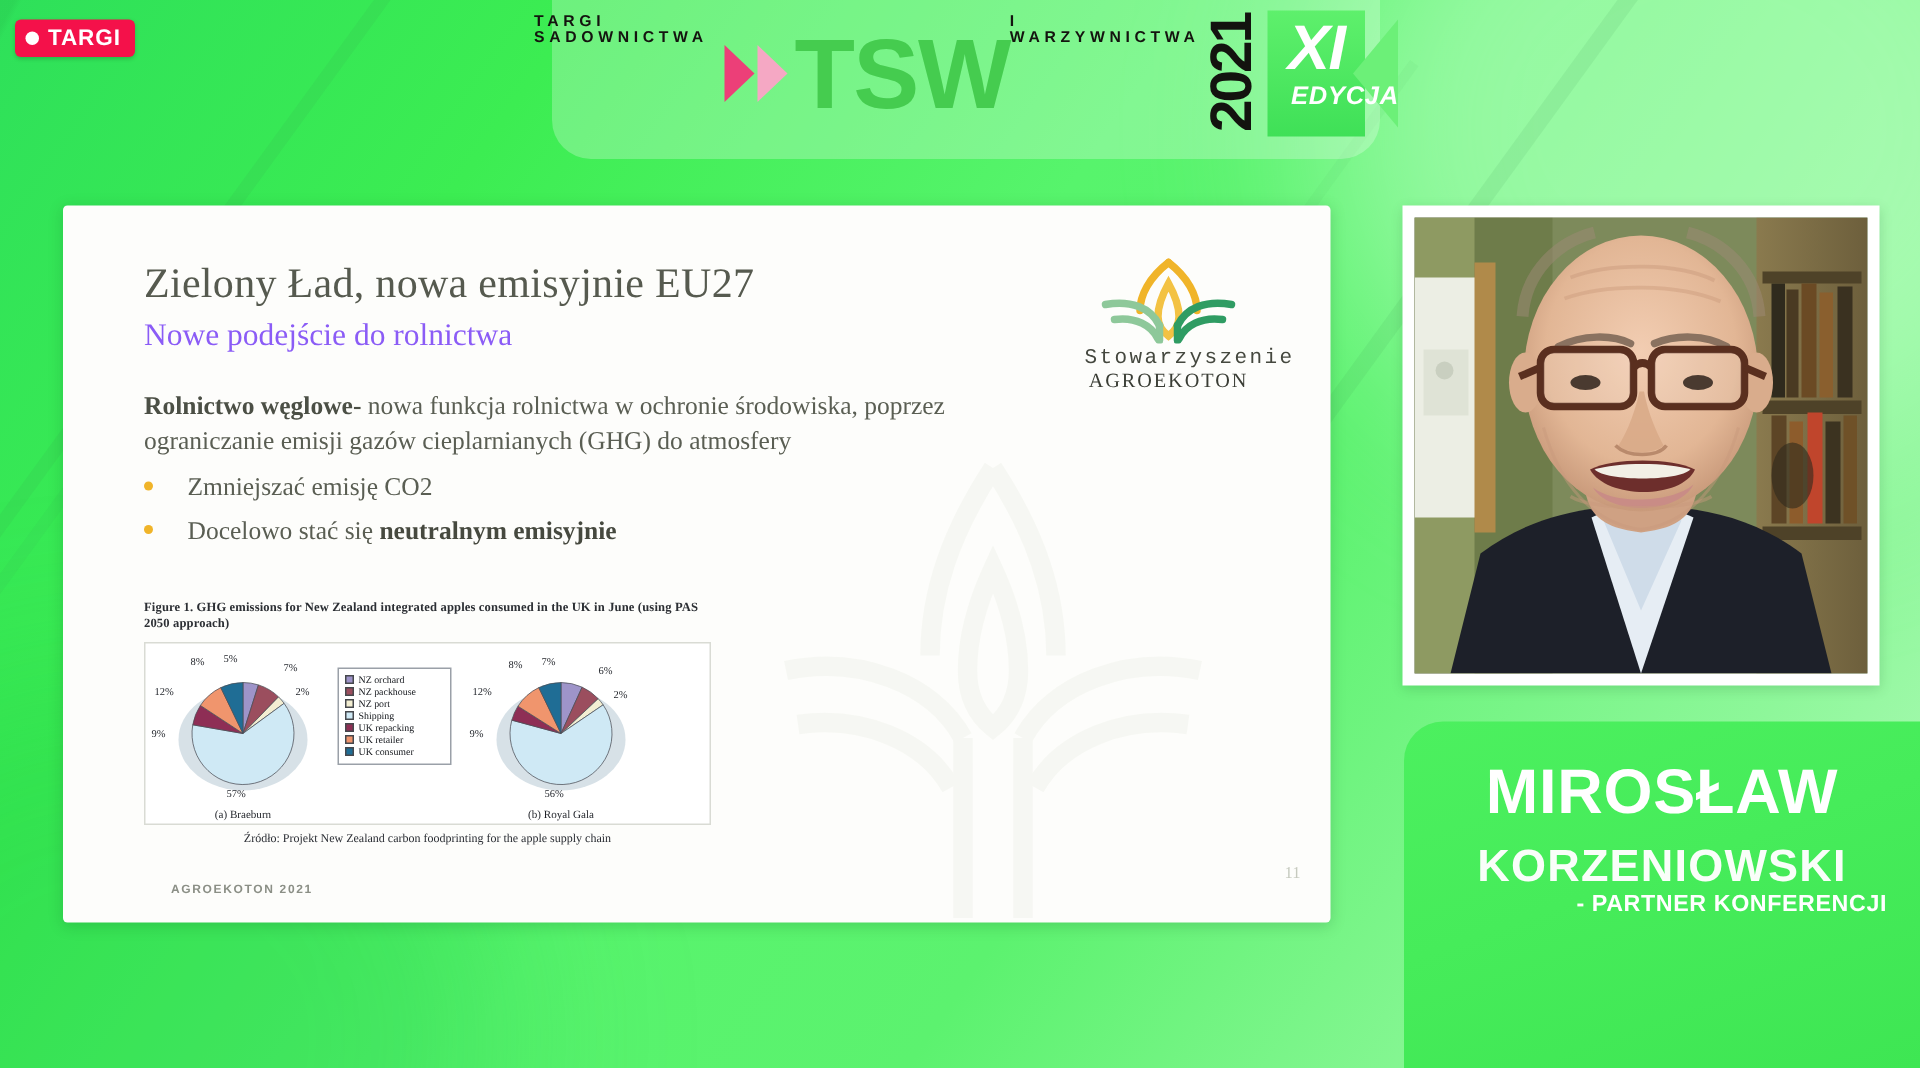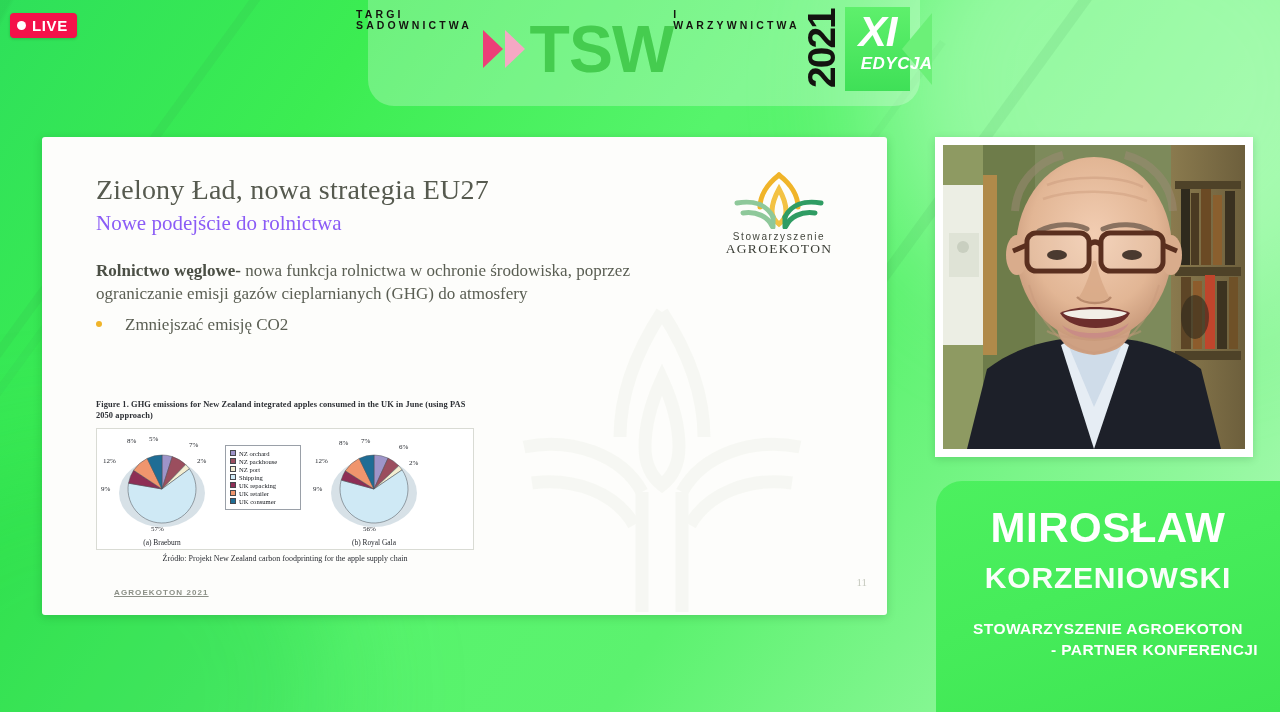--- a/index.html
+++ b/index.html
@@ -165,22 +165,22 @@
   .bullet-text {
     font-family: "Liberation Serif", serif;
     font-size: 17px; color: #5a5e53;
   }
   .bullet-text b { color: #46493f; }
 
   
   #slide-logo { position: absolute; right: 52px; top: 34px; width: 112px; text-align: center; }
   #slide-logo-mark { width: 112px; height: 58px; margin: 0 auto; display:block; }
   #slide-logo-sub {
-    font-family: Liberation Sans, sans-serif;
-    font-size: 10px; letter-spacing: 1.6px; color: #45483f; margin-top: 2px;
+    font-family: Liberation Mono, monospace;
+    font-size: 14px; letter-spacing: 1.6px; color: #45483f; margin-top: 2px;
   }
   #slide-logo-name {
     font-family: "Liberation Serif", serif;
     font-size: 13.5px; letter-spacing: 1.3px; color: #3a3d35; line-height: 1.1;
   }
 
   
   #figure {
     position: absolute; left: 54px; top: 262px;
     width: 378px;
@@ -223,21 +223,21 @@
   }
   #figure-source {
     margin-top: 4px; text-align: center;
     font-family: "Liberation Serif", serif;
     font-size: 8px; color: #2a2d33;
   }
 
   
   #slide-footer {
     position: absolute; left: 72px; bottom: 18px;
-    font-size: 8px; letter-spacing: 1.1px; color: #8b8f86; font-weight: bold; text-decoration: underline;
+    font-size: 8px; letter-spacing: 1.1px; color: #8b8f86; font-weight: bold;
   }
   #slide-pagenum {
     position: absolute; right: 20px; bottom: 27px;
     font-family: "Liberation Serif", serif;
     font-size: 11px; color: #c6cabf;
   }
 
   
   #webcam-frame {
     position: absolute; left: 935px; top: 137px;
@@ -283,21 +283,21 @@
 
   <div class="bg-glow glow-tr"></div>
   <div class="bg-glow glow-bl"></div>
   <div class="bg-streak streak-a"></div>
   <div class="bg-streak streak-b"></div>
   <div class="bg-streak streak-c"></div>
   <div class="bg-streak streak-d"></div>
 
   <div id="live-badge">
     <span id="live-dot"></span>
-    <span id="live-text">LIVE</span>
+    <span id="live-text">TARGI</span>
   </div>
 
   <div id="header-band">
     <div id="tsw-logo">
       <div id="tsw-left">
         <div class="tsw-kicker">TARGI SADOWNICTWA</div>
         <div id="tsw-mid">
           <span class="tri tri-1"></span>
           <span class="tri tri-2"></span>
           <span id="tsw-word">TSW</span>
@@ -324,32 +324,36 @@
         <path d="M12 160 C 60 150, 110 168, 130 205"></path>
         <path d="M288 160 C 240 150, 190 168, 170 205"></path>
         <path d="M130 205 L 130 325"></path>
         <path d="M170 205 L 170 325"></path>
         <path d="M20 196 C 62 190, 104 206, 122 238"></path>
         <path d="M280 196 C 238 190, 196 206, 178 238"></path>
       </g>
     </svg>
 
     <div id="slide-inner">
-      <div id="slide-title">Zielony Ład, nowa strategia EU27</div>
+      <div id="slide-title">Zielony Ład, nowa emisyjnie EU27</div>
       <div id="slide-subtitle">Nowe podejście do rolnictwa</div>
 
       <div id="slide-body">
         <div class="para">
           <b>Rolnictwo węglowe-</b><span> nowa funkcja rolnictwa w ochronie środowiska, poprzez ograniczanie emisji gazów cieplarnianych  (GHG) do atmosfery</span>
         </div>
 
 
         <div class="bullet-row">
           <span class="bullet-dot"></span>
           <span class="bullet-text"><span>Zmniejszać emisję CO2</span></span>
+        </div>
+        <div class="bullet-row">
+          <span class="bullet-dot"></span>
+          <span class="bullet-text"><span>Docelowo stać się </span><b>neutralnym emisyjnie</b></span>
         </div>
       </div>
 
       <div id="slide-logo">
         <svg id="slide-logo-mark" viewBox="0 0 112 58">
           <g fill="none" stroke-width="5" stroke-linecap="round">
             <path d="M56 4 C 43 14, 37 26, 37 36" stroke="#f0b429"></path>
             <path d="M56 4 C 69 14, 75 26, 75 36" stroke="#f0b429"></path>
             <path d="M56 18 C 51 27, 49 34, 49 40 C 49 46, 52 50, 56 53 C 60 50, 63 46, 63 40 C 63 34, 61 27, 56 18 Z" stroke="#f3c243"></path>
             <path d="M14 32 C 31 29, 44 34, 50 46" stroke="#8ec89a"></path>
@@ -537,17 +541,16 @@
 
         <path d="M86 140 C 96 176, 118 204, 151 208 C 184 204, 206 176, 216 140" stroke="#c79a7c" stroke-width="2" fill="none" opacity=".45"></path>
         <path d="M104 186 C 120 196, 182 196, 198 186" stroke="#c79a7c" stroke-width="2.2" fill="none" opacity=".45"></path>
       </svg>
     </div>
   </div>
 
   <div id="speaker-card">
     <div id="speaker-first">MIROSŁAW</div>
     <div id="speaker-last">KORZENIOWSKI</div>
-    <div id="speaker-org-1">STOWARZYSZENIE AGROEKOTON</div>
     <div id="speaker-org-2">- PARTNER KONFERENCJI</div>
   </div>
 
 </div>
 
 </body></html>

